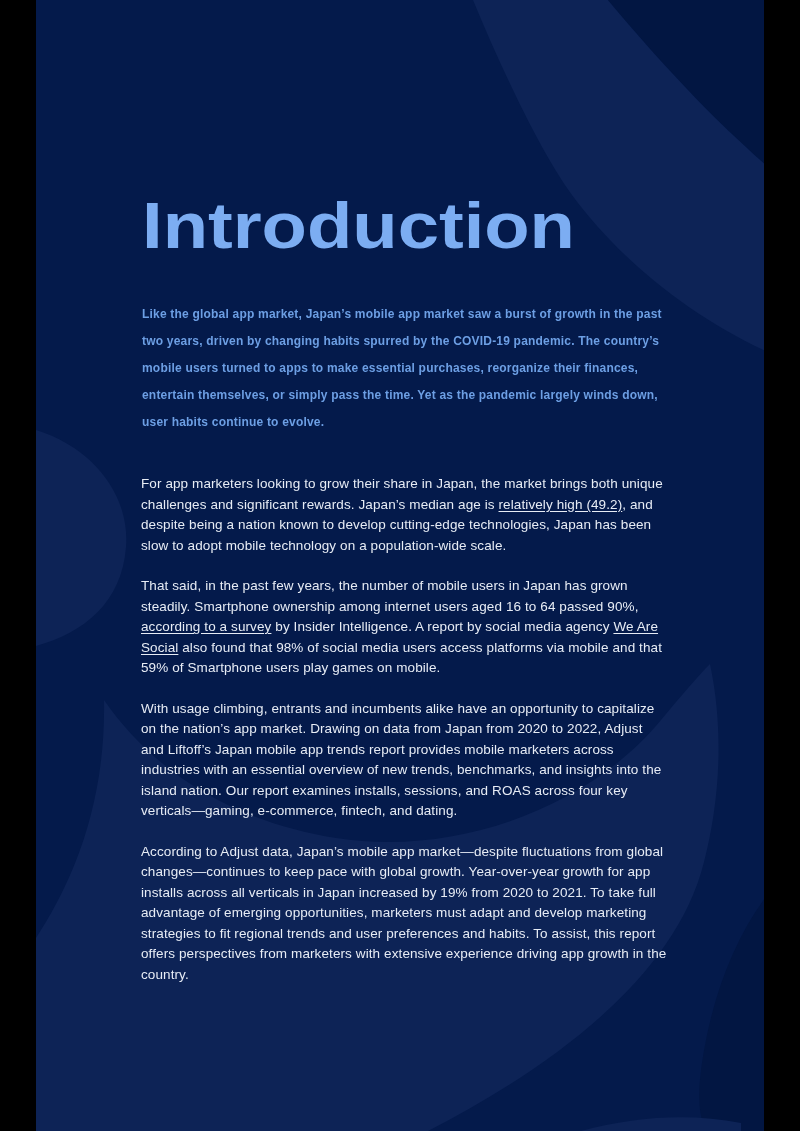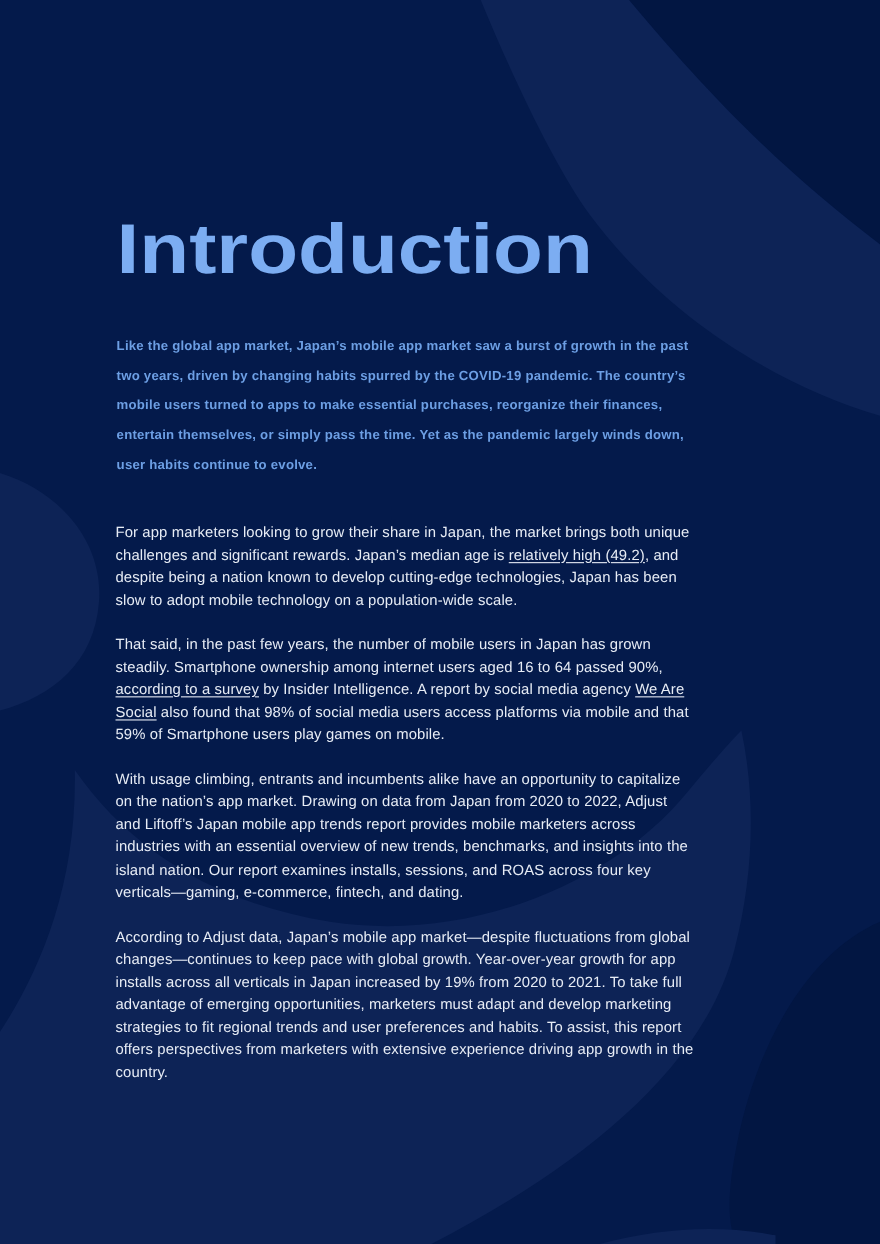--- a/index.html
+++ b/index.html
@@ -7,21 +7,21 @@
     --background_swoosh_light:#0d2356;
     --background_swoosh_dark:#021642;
     --title:#7cadf2;
     --lead:#6d9fe4;
     --body:#e7ecf5;
   }
   *{margin:0;padding:0;box-sizing:border-box;}
   html,body{background:#000;}
   .page{
     position:relative;
-    width:800px;height:1131px;
+    width:728px;height:1131px;
     margin:0 auto;
     overflow:hidden;
     background:var(--background);
     font-family:"Liberation Sans","DejaVu Sans",sans-serif;
   }
   .bg-svg{position:absolute;top:0;left:0;display:block;}
   .c-base{fill:var(--background);}
   .c-light{fill:var(--background_swoosh_light);}
   .c-darker{fill:var(--background_swoosh_dark);}
 

